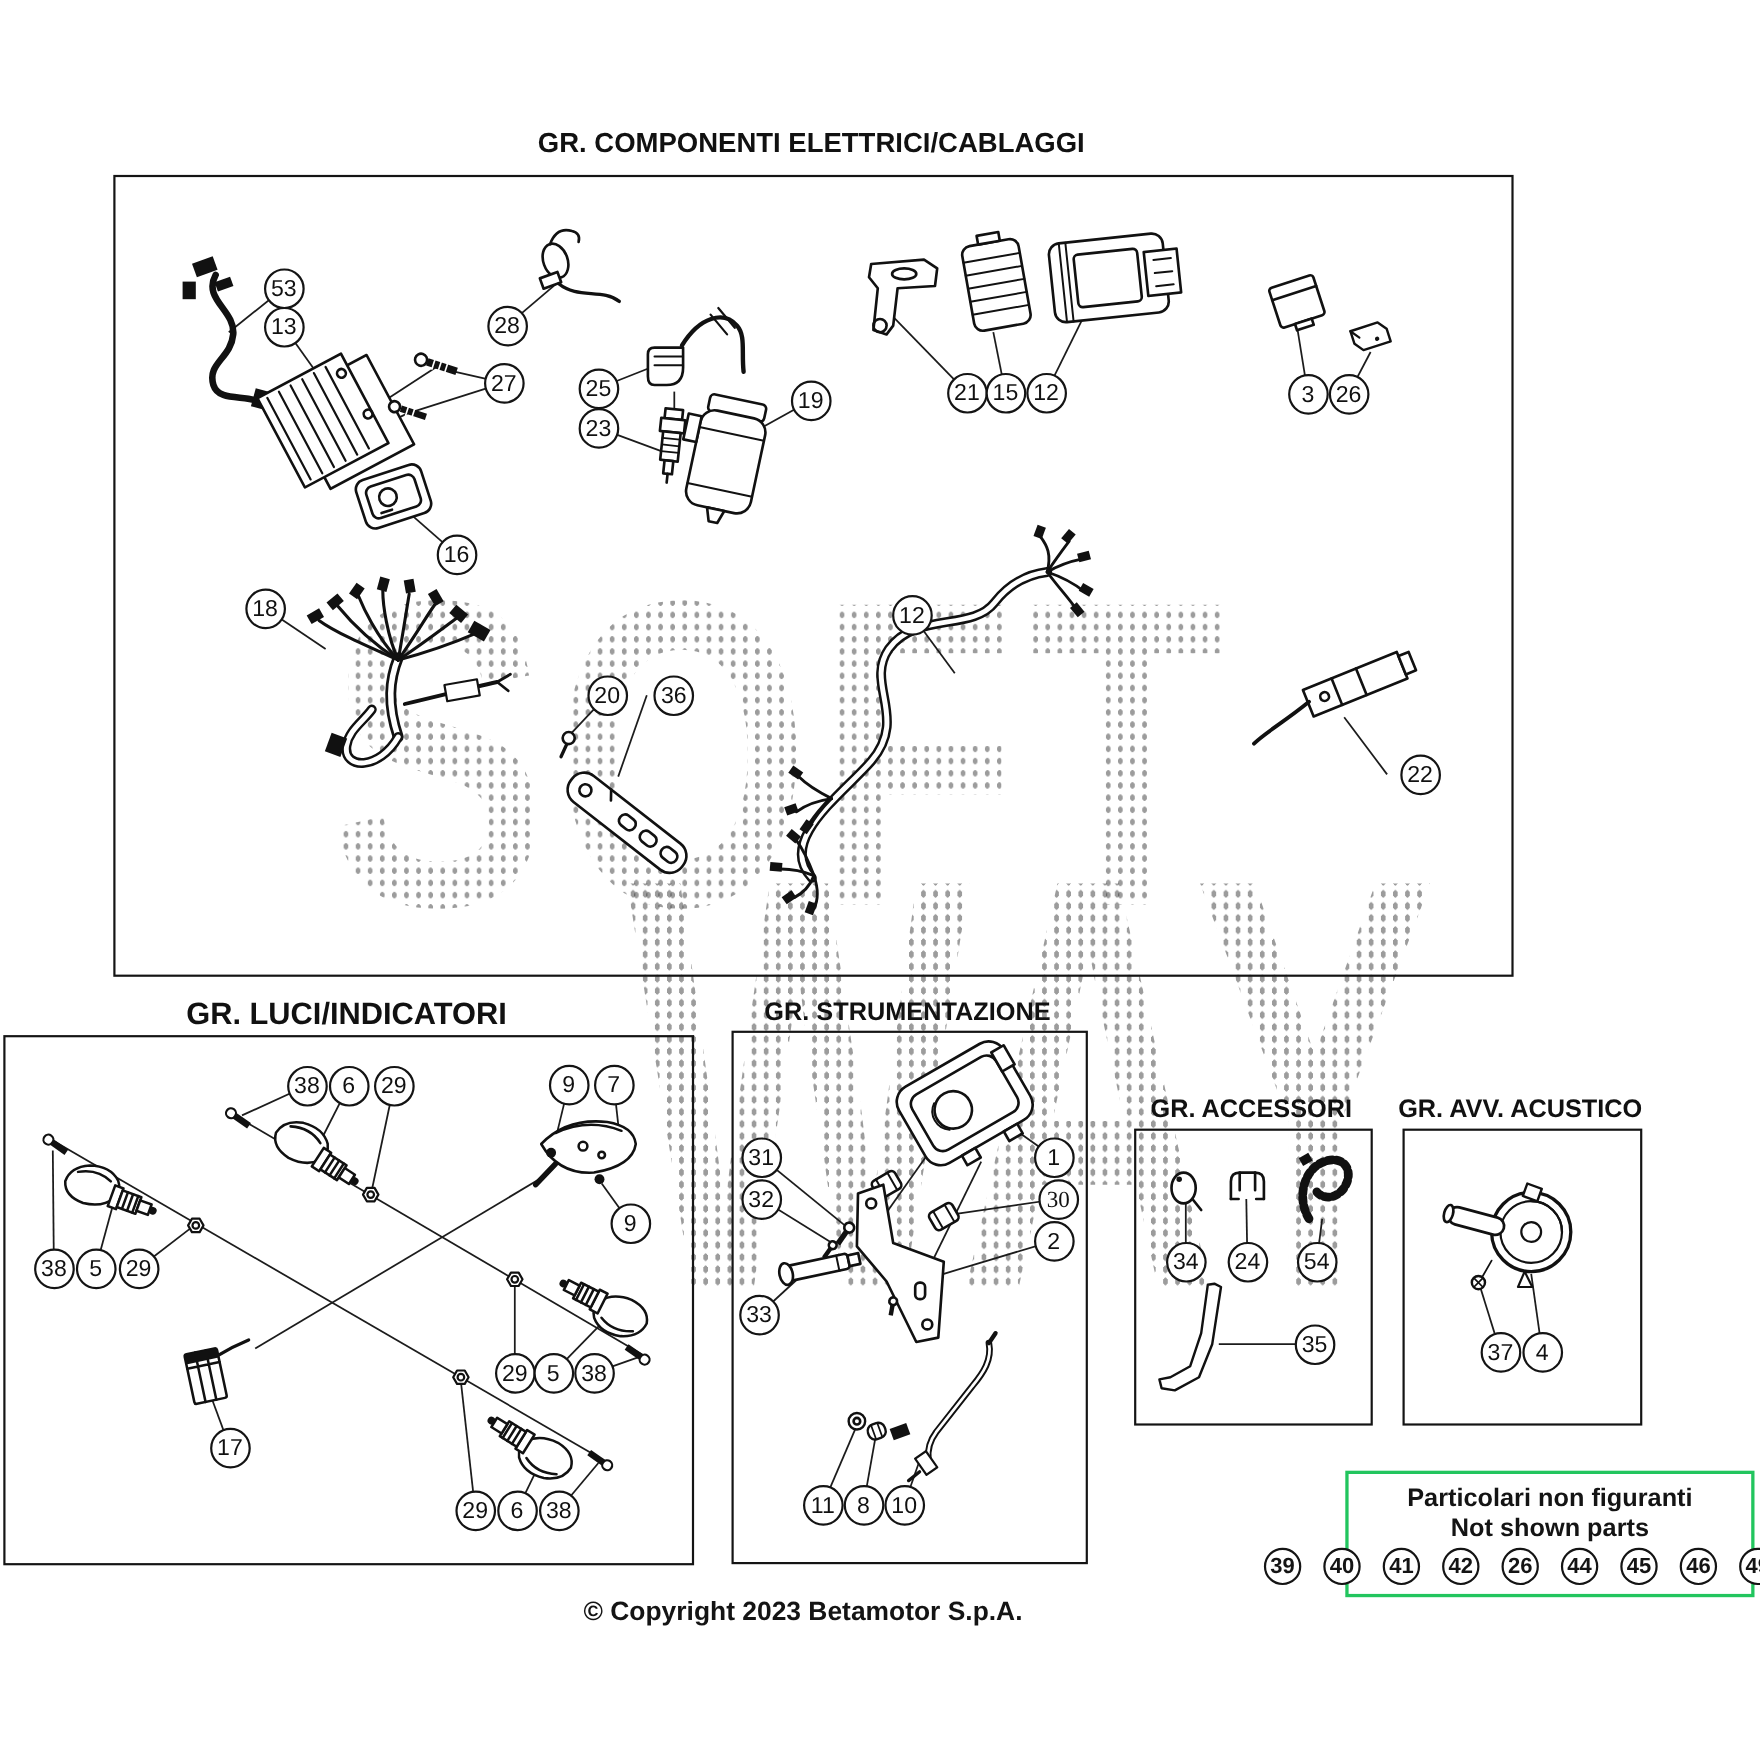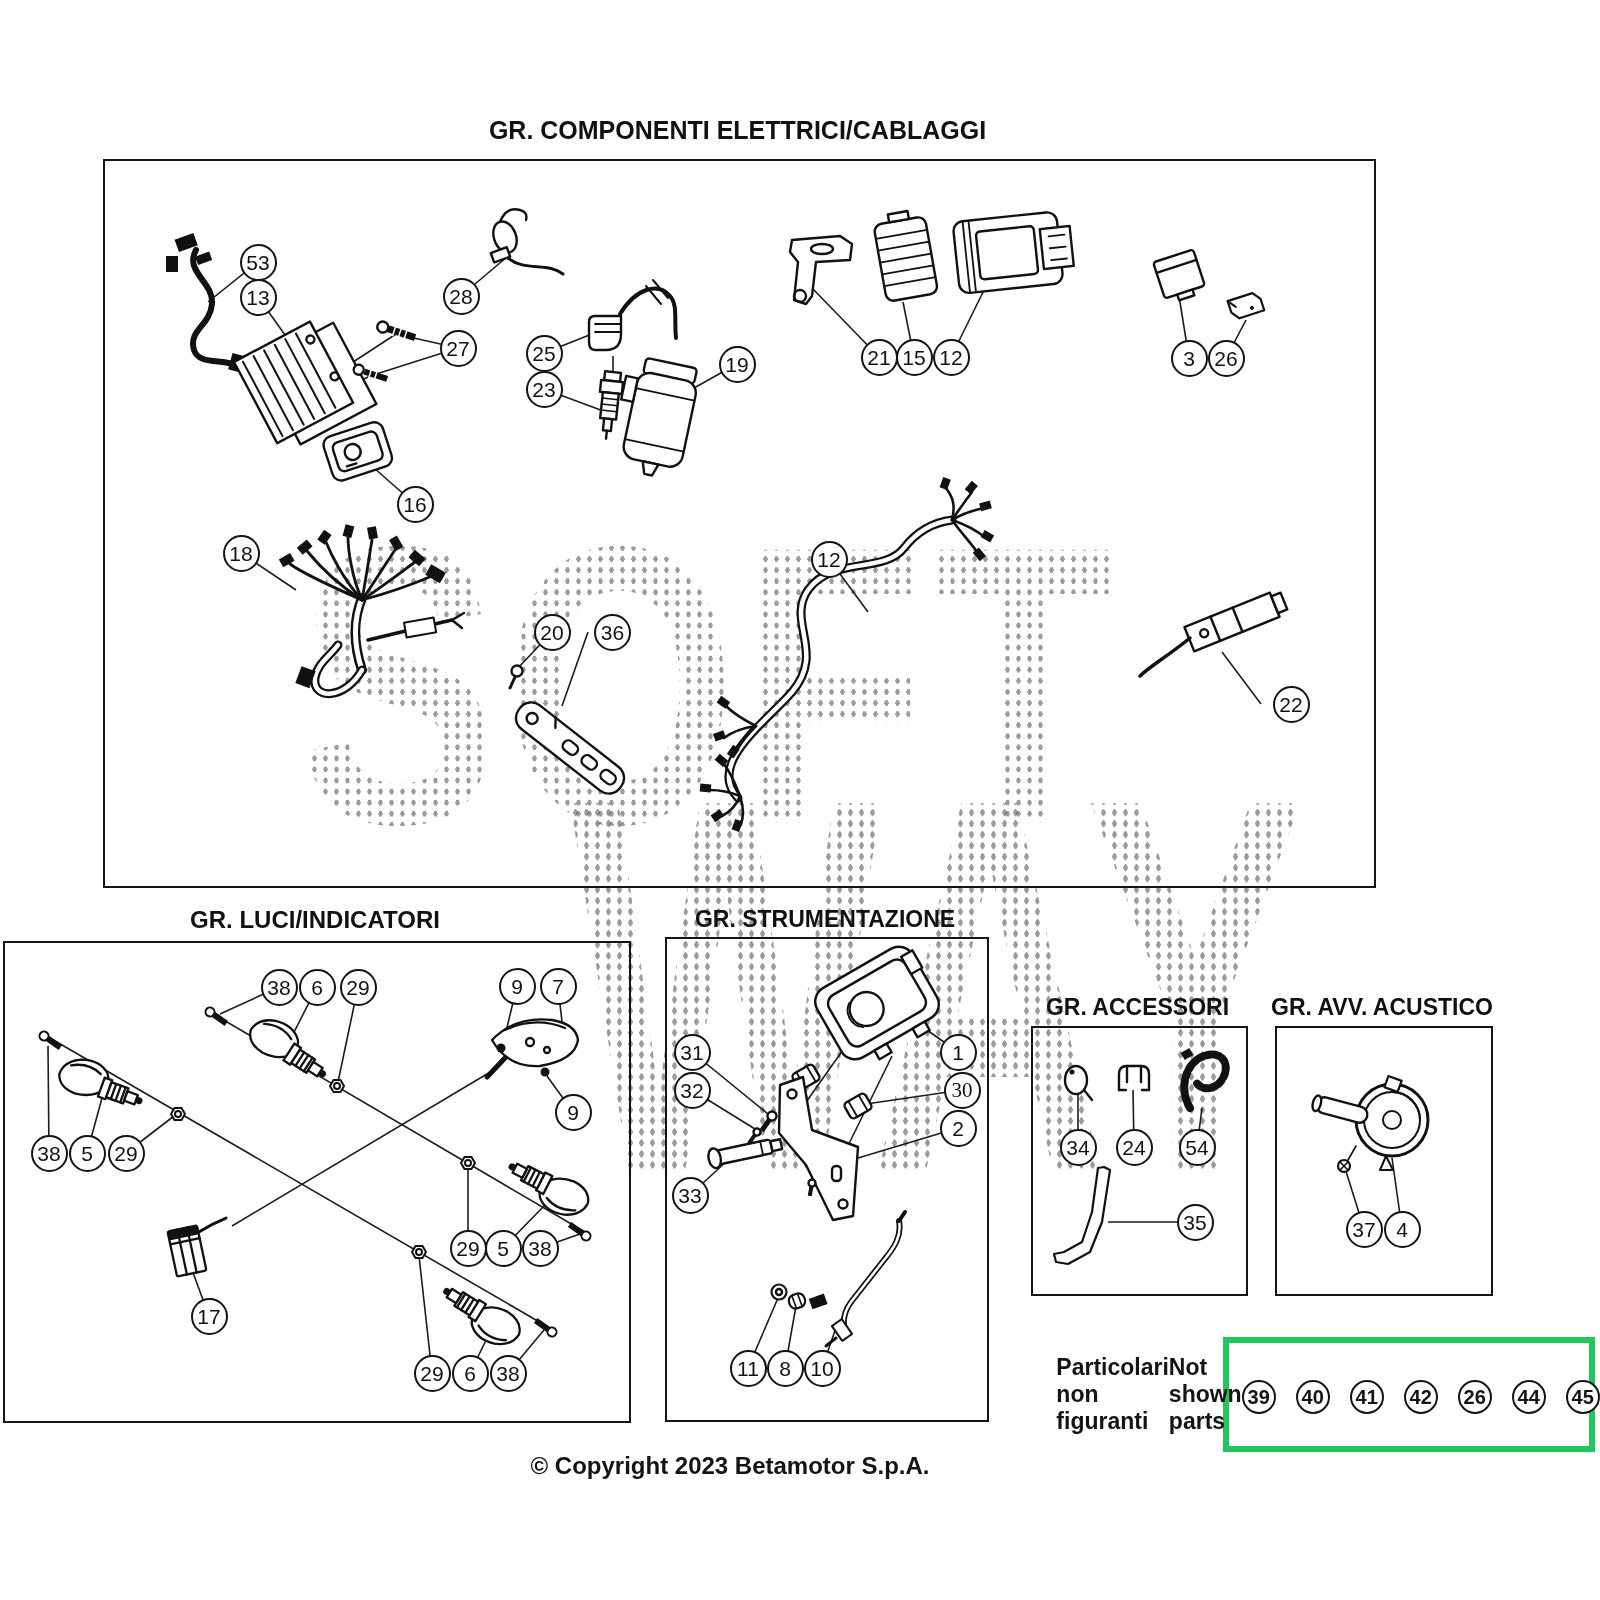--- a/index.html
+++ b/index.html
@@ -28,22 +28,22 @@
     position:absolute;z-index:1;font-weight:bold;line-height:1;letter-spacing:5px;
     color:transparent;-webkit-background-clip:text;background-clip:text;
     background-image:radial-gradient(circle,#3c3c3c 2px,rgba(0,0,0,0) 2.3px);
     opacity:.5;pointer-events:none;transform-origin:top left;white-space:nowrap;
   }
   #wm-soft{left:298px;top:487px;font-size:300px;background-size:11px 8.4px;transform:scaleY(1.32);}
   #wm-way{left:570px;top:719px;font-size:330px;letter-spacing:7px;background-size:11px 6.8px;transform:scaleY(1.62);}
   
   #ns-box{
     position:absolute;left:1223px;top:1337px;width:372px;height:115px;box-sizing:border-box;
-    border:6px solid #22c55e;z-index:3;background:#fff;
-    display:flex;flex-direction:row;align-items:center;justify-content:center;
+    border:3px solid #22c55e;z-index:3;background:#fff;
+    display:flex;flex-direction:column;align-items:center;justify-content:center;
   }
   .ns-line{font-weight:bold;font-size:23px;line-height:27px;}
   #ns-circles{display:flex;gap:20px;margin-top:5px;}
   .ns-circle{
     width:34px;height:34px;box-sizing:border-box;border:2px solid #141414;border-radius:50%;
     background:#fff;display:flex;align-items:center;justify-content:center;
     font-size:20px;font-weight:bold;
   }
   #copyright{
     position:absolute;left:380px;top:1452px;width:700px;text-align:center;
@@ -56,21 +56,21 @@
 <div class="wm" id="wm-soft">SOFT</div>
 <div class="wm" id="wm-way">WAY</div>
 
 <div class="gbox" style="left:103px;top:159px;width:1269px;height:725px;"></div>
 <div class="gbox" style="left:3px;top:941px;width:624px;height:478px;"></div>
 <div class="gbox" style="left:665px;top:937px;width:320px;height:481px;"></div>
 <div class="gbox" style="left:1031px;top:1026px;width:213px;height:266px;"></div>
 <div class="gbox" style="left:1275px;top:1026px;width:214px;height:266px;"></div>
 
 <div class="gtitle" style="left:103px;top:116px;width:1269px;font-size:25px;">GR. COMPONENTI ELETTRICI/CABLAGGI</div>
-<div class="gtitle" style="left:3px;top:906px;width:624px;font-size:24px;">GR. LUCI/INDICATORI</div>
+<div class="gtitle" style="left:3px;top:906px;width:624px;font-size:28px;">GR. LUCI/INDICATORI</div>
 <div class="gtitle" style="left:665px;top:906px;width:320px;font-size:23px;">GR. STRUMENTAZIONE</div>
 <div class="gtitle" style="left:1031px;top:994px;width:213px;font-size:23px;">GR. ACCESSORI</div>
 <div class="gtitle" style="left:1255px;top:994px;width:254px;font-size:23px;">GR. AVV. ACUSTICO</div>
 
 <svg id="art" width="1600" height="1600" viewBox="0 0 1600 1600">
 
   <g stroke="#1c1c1c" stroke-width="1.6" fill="none">
     <line x1="258" y1="262" x2="208" y2="302"></line>
     <line x1="258" y1="297" x2="300" y2="356"></line>
     <line x1="461" y1="296" x2="508" y2="256"></line>

